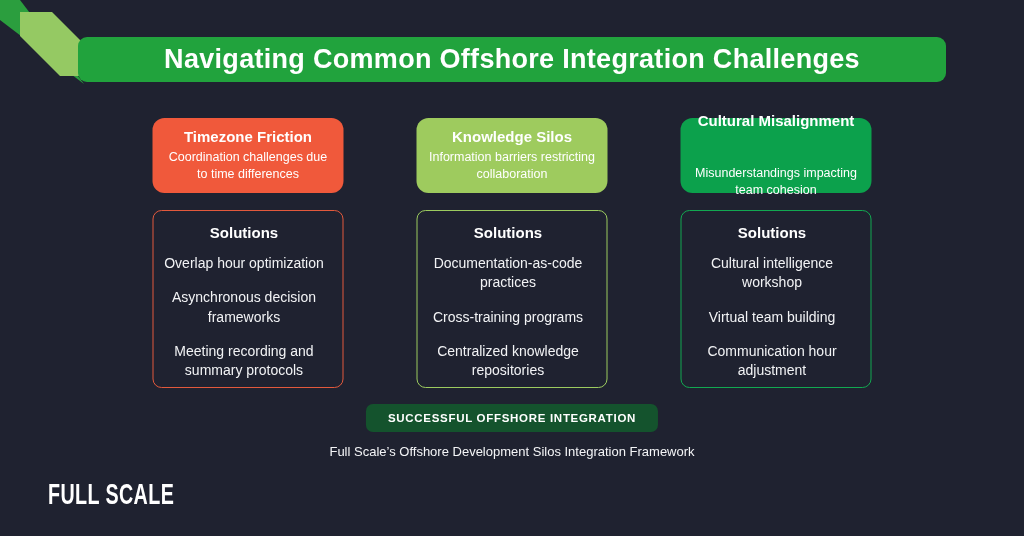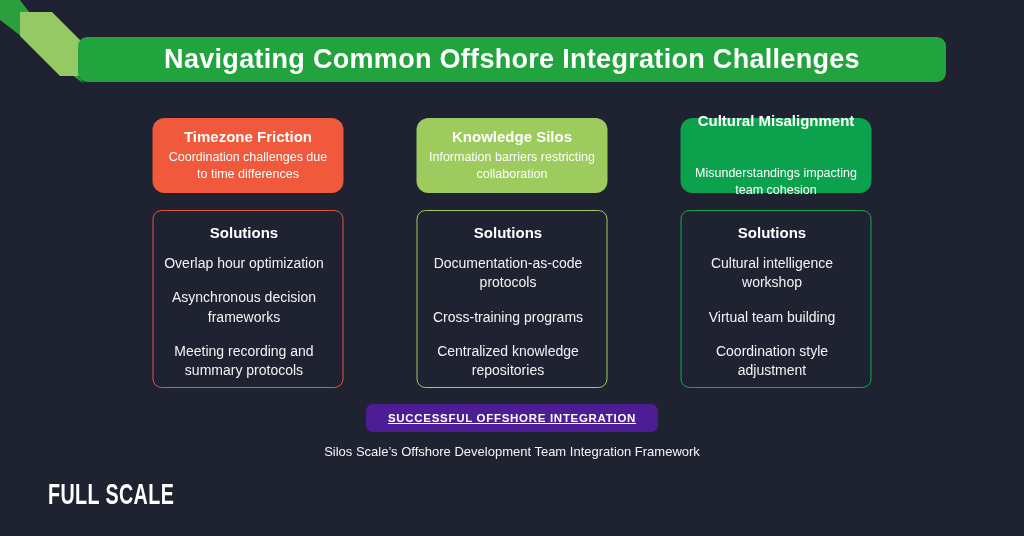--- a/index.html
+++ b/index.html
@@ -103,38 +103,38 @@
     </div>
   </div>
 
   <div class="column">
     <div class="challenge-card" style="background: rgb(158, 203, 94);">
       <div class="challenge-title">Knowledge Silos</div>
       <div class="challenge-desc">Information barriers restricting collaboration</div>
     </div>
     <div class="solutions-box" style="border-color: rgb(156, 203, 95);">
       <div class="solutions-title">Solutions</div>
-      <div class="solution-item">Documentation-as-code protocols</div>
+      <div class="solution-item">Documentation-as-code practices</div>
       <div class="solution-item">Cross-training programs</div>
       <div class="solution-item">Centralized knowledge repositories</div>
     </div>
   </div>
 
   <div class="column">
     <div class="challenge-card" style="background: rgb(12, 161, 76); gap: 32px;">
       <div class="challenge-title">Cultural Misalignment</div>
       <div class="challenge-desc">Misunderstandings impacting team cohesion</div>
     </div>
     <div class="solutions-box" style="border-color: rgb(18, 168, 81);">
       <div class="solutions-title">Solutions</div>
       <div class="solution-item">Cultural intelligence workshop</div>
       <div class="solution-item">Virtual team building</div>
-      <div class="solution-item">Coordination style adjustment</div>
+      <div class="solution-item">Communication hour adjustment</div>
     </div>
   </div>
 
 </div>
 
-<div class="badge" style="background: #4c1d95; text-decoration: underline;">SUCCESSFUL OFFSHORE INTEGRATION</div>
+<div class="badge" style="background: #14532d;">SUCCESSFUL OFFSHORE INTEGRATION</div>
 
-<div class="caption">Silos Scale’s Offshore Development Team Integration Framework</div>
+<div class="caption">Full Scale’s Offshore Development Silos Integration Framework</div>
 
 <div class="logo">FULL SCALE</div>
 
 </body></html>

